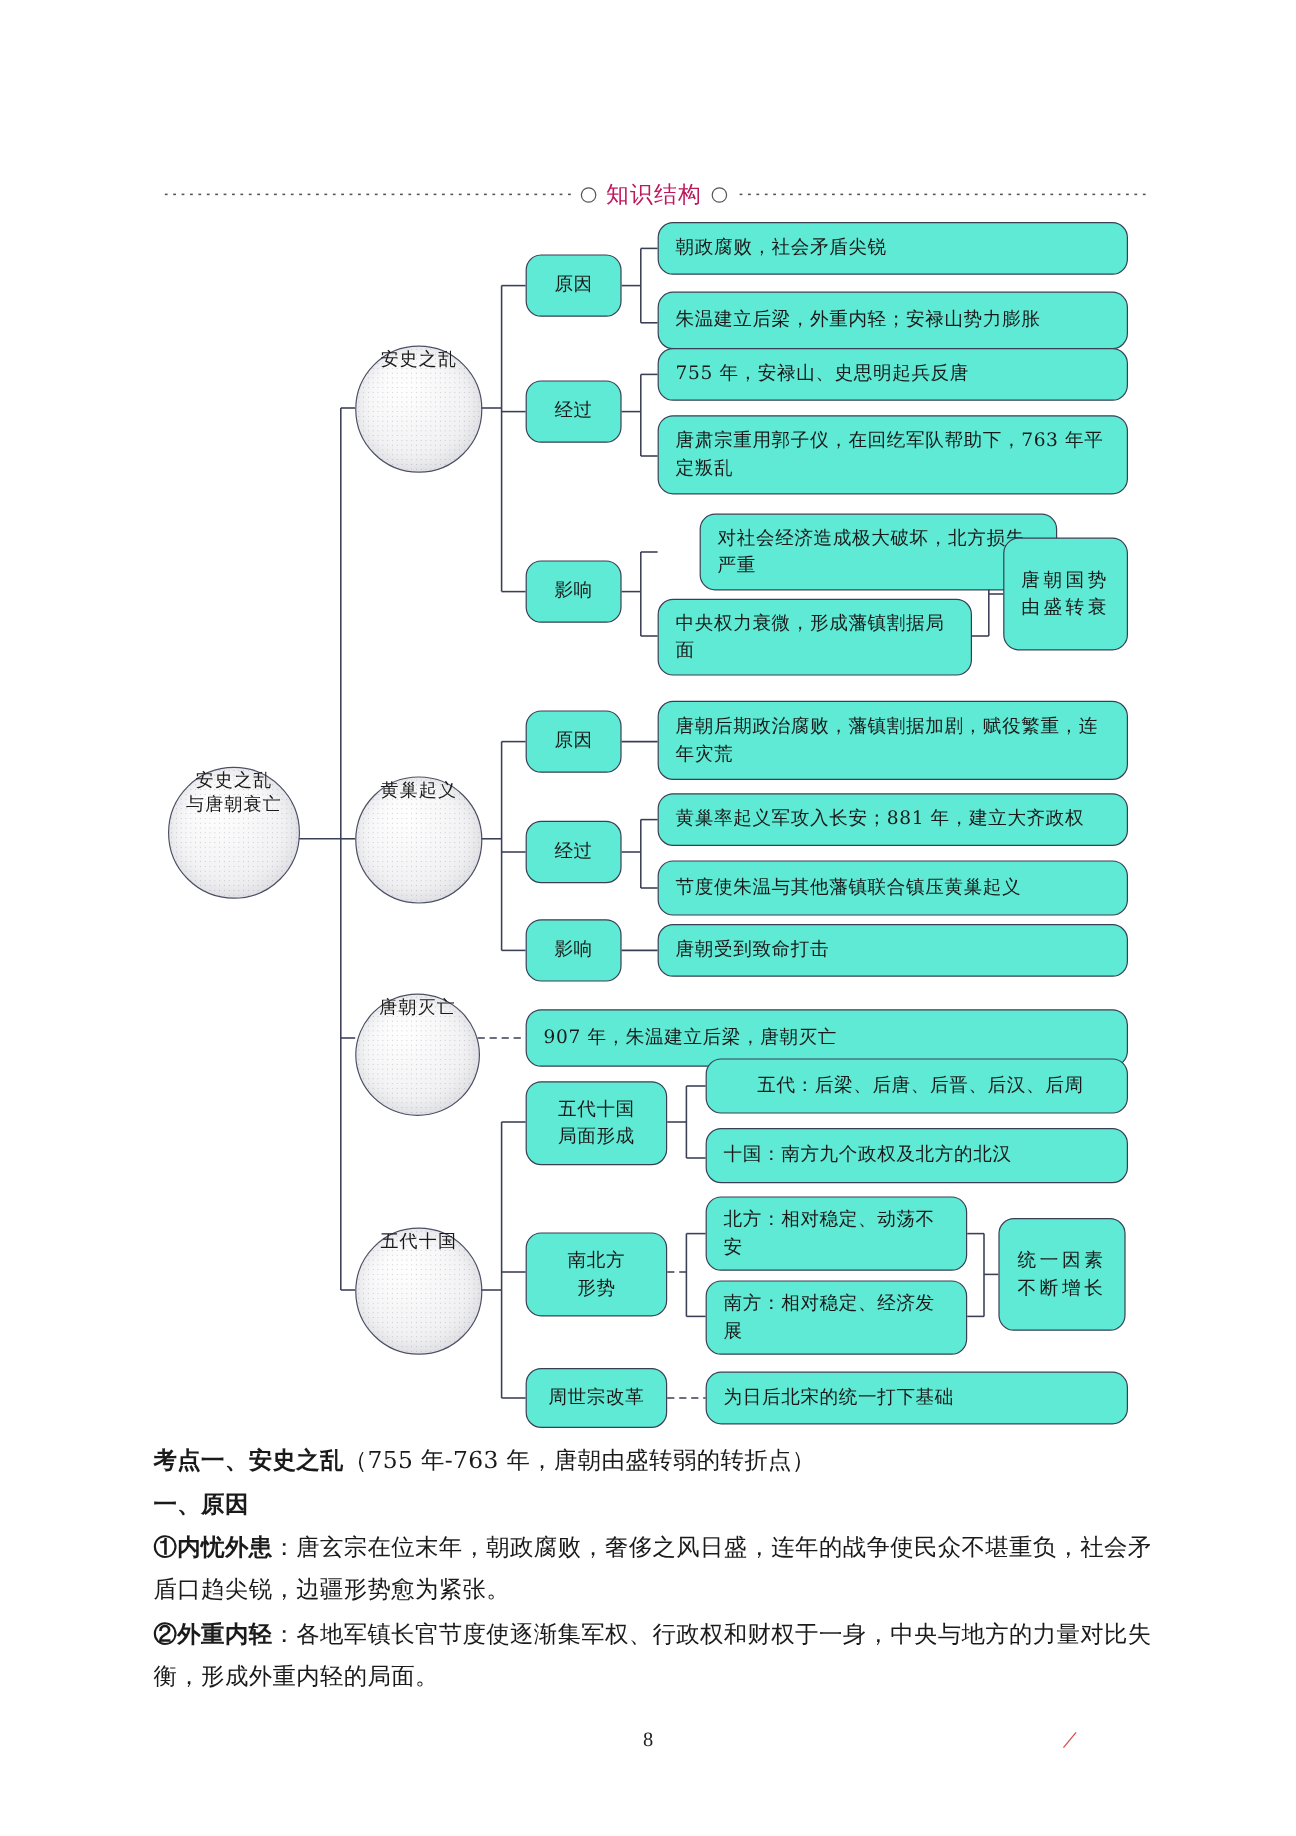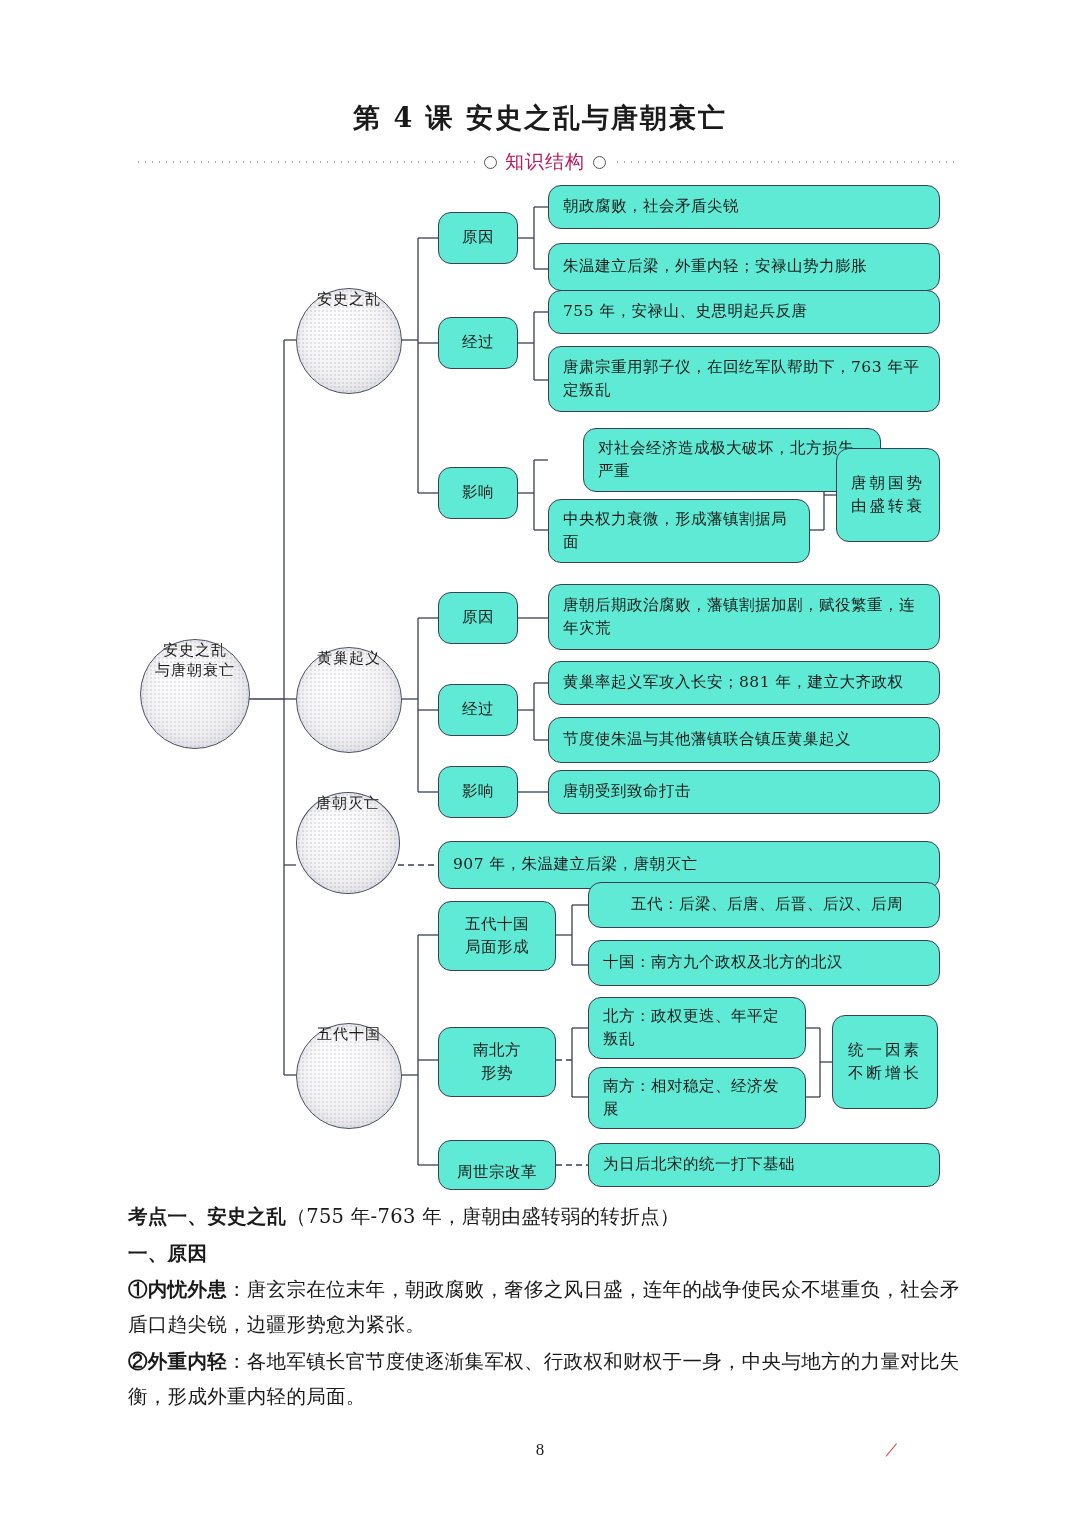--- a/index.html
+++ b/index.html
@@ -100,21 +100,20 @@
     position:absolute;left:888px;top:1437px;
     color:#e04a4a;font-size:22px;font-style:italic;
     transform:rotate(12deg);
   }
 </style>
 </head>
 <body>
 
 <div class="page">
 
-  <div class="title">第 4 课   安史之乱与唐朝衰亡</div>
 
   <div class="section-deco">
     <div class="dots"></div>
     <div class="ring"></div>
     <div class="deco-label">知识结构</div>
     <div class="ring"></div>
     <div class="dots"></div>
   </div>
 
   <div class="map">
@@ -205,21 +204,21 @@
     </div>
 
     <div class="circle speckle" style="left:296px;top:113px;width:104px;height:104px;">
       <span class="tx">安史之乱</span>
     </div>
 
     <div class="circle speckle" style="left:296px;top:472px;width:104px;height:104px;">
       <span class="tx">黄巢起义</span>
     </div>
 
-    <div class="circle speckle" style="left:296px;top:617px;width:102px;height:100px;border-radius:50%;">
+    <div class="circle speckle" style="left:296px;top:653px;width:102px;height:100px;border-radius:50%;">
       <span class="tx">唐朝灭亡</span>
     </div>
 
     <div class="circle speckle" style="left:296px;top:848px;width:104px;height:104px;">
       <span class="tx">五代十国</span>
     </div>
 
     <div class="node center-txt" style="left:438px;top:37px;width:80px;height:52px;">
       <span class="tx">原因</span>
     </div>
@@ -284,32 +283,32 @@
         <span>五代十国</span><br>
         <span>局面形成</span>
       </span>
     </div>
     <div class="node center-txt" style="left:438px;top:852px;width:118px;height:70px;">
       <span class="tx">
         <span>南北方</span><br>
         <span>形势</span>
       </span>
     </div>
-    <div class="node center-txt" style="left:438px;top:965px;width:118px;height:50px;align-items:flex-end;">
+    <div class="node center-txt" style="left:438px;top:965px;width:118px;height:50px;">
       <span class="tx">周世宗改革</span>
     </div>
 
     <div class="node" style="left:588px;top:707px;width:352px;height:46px;padding-left:42px;">
       <span class="tx">五代：后梁、后唐、后晋、后汉、后周</span>
     </div>
     <div class="node" style="left:588px;top:765px;width:352px;height:46px;">
       <span class="tx">十国：南方九个政权及北方的北汉</span>
     </div>
     <div class="node" style="left:588px;top:822px;width:218px;height:62px;">
-      <span class="tx">北方：政权更迭、年平定叛乱</span>
+      <span class="tx">北方：相对稳定、动荡不安</span>
     </div>
     <div class="node" style="left:588px;top:892px;width:218px;height:62px;">
       <span class="tx">南方：相对稳定、经济发展</span>
     </div>
     <div class="node center-txt" style="left:832px;top:840px;width:106px;height:94px;letter-spacing:3px;">
       <span class="tx">统一因素不断增长</span>
     </div>
     <div class="node" style="left:588px;top:968px;width:352px;height:44px;">
       <span class="tx">为日后北宋的统一打下基础</span>
     </div>

